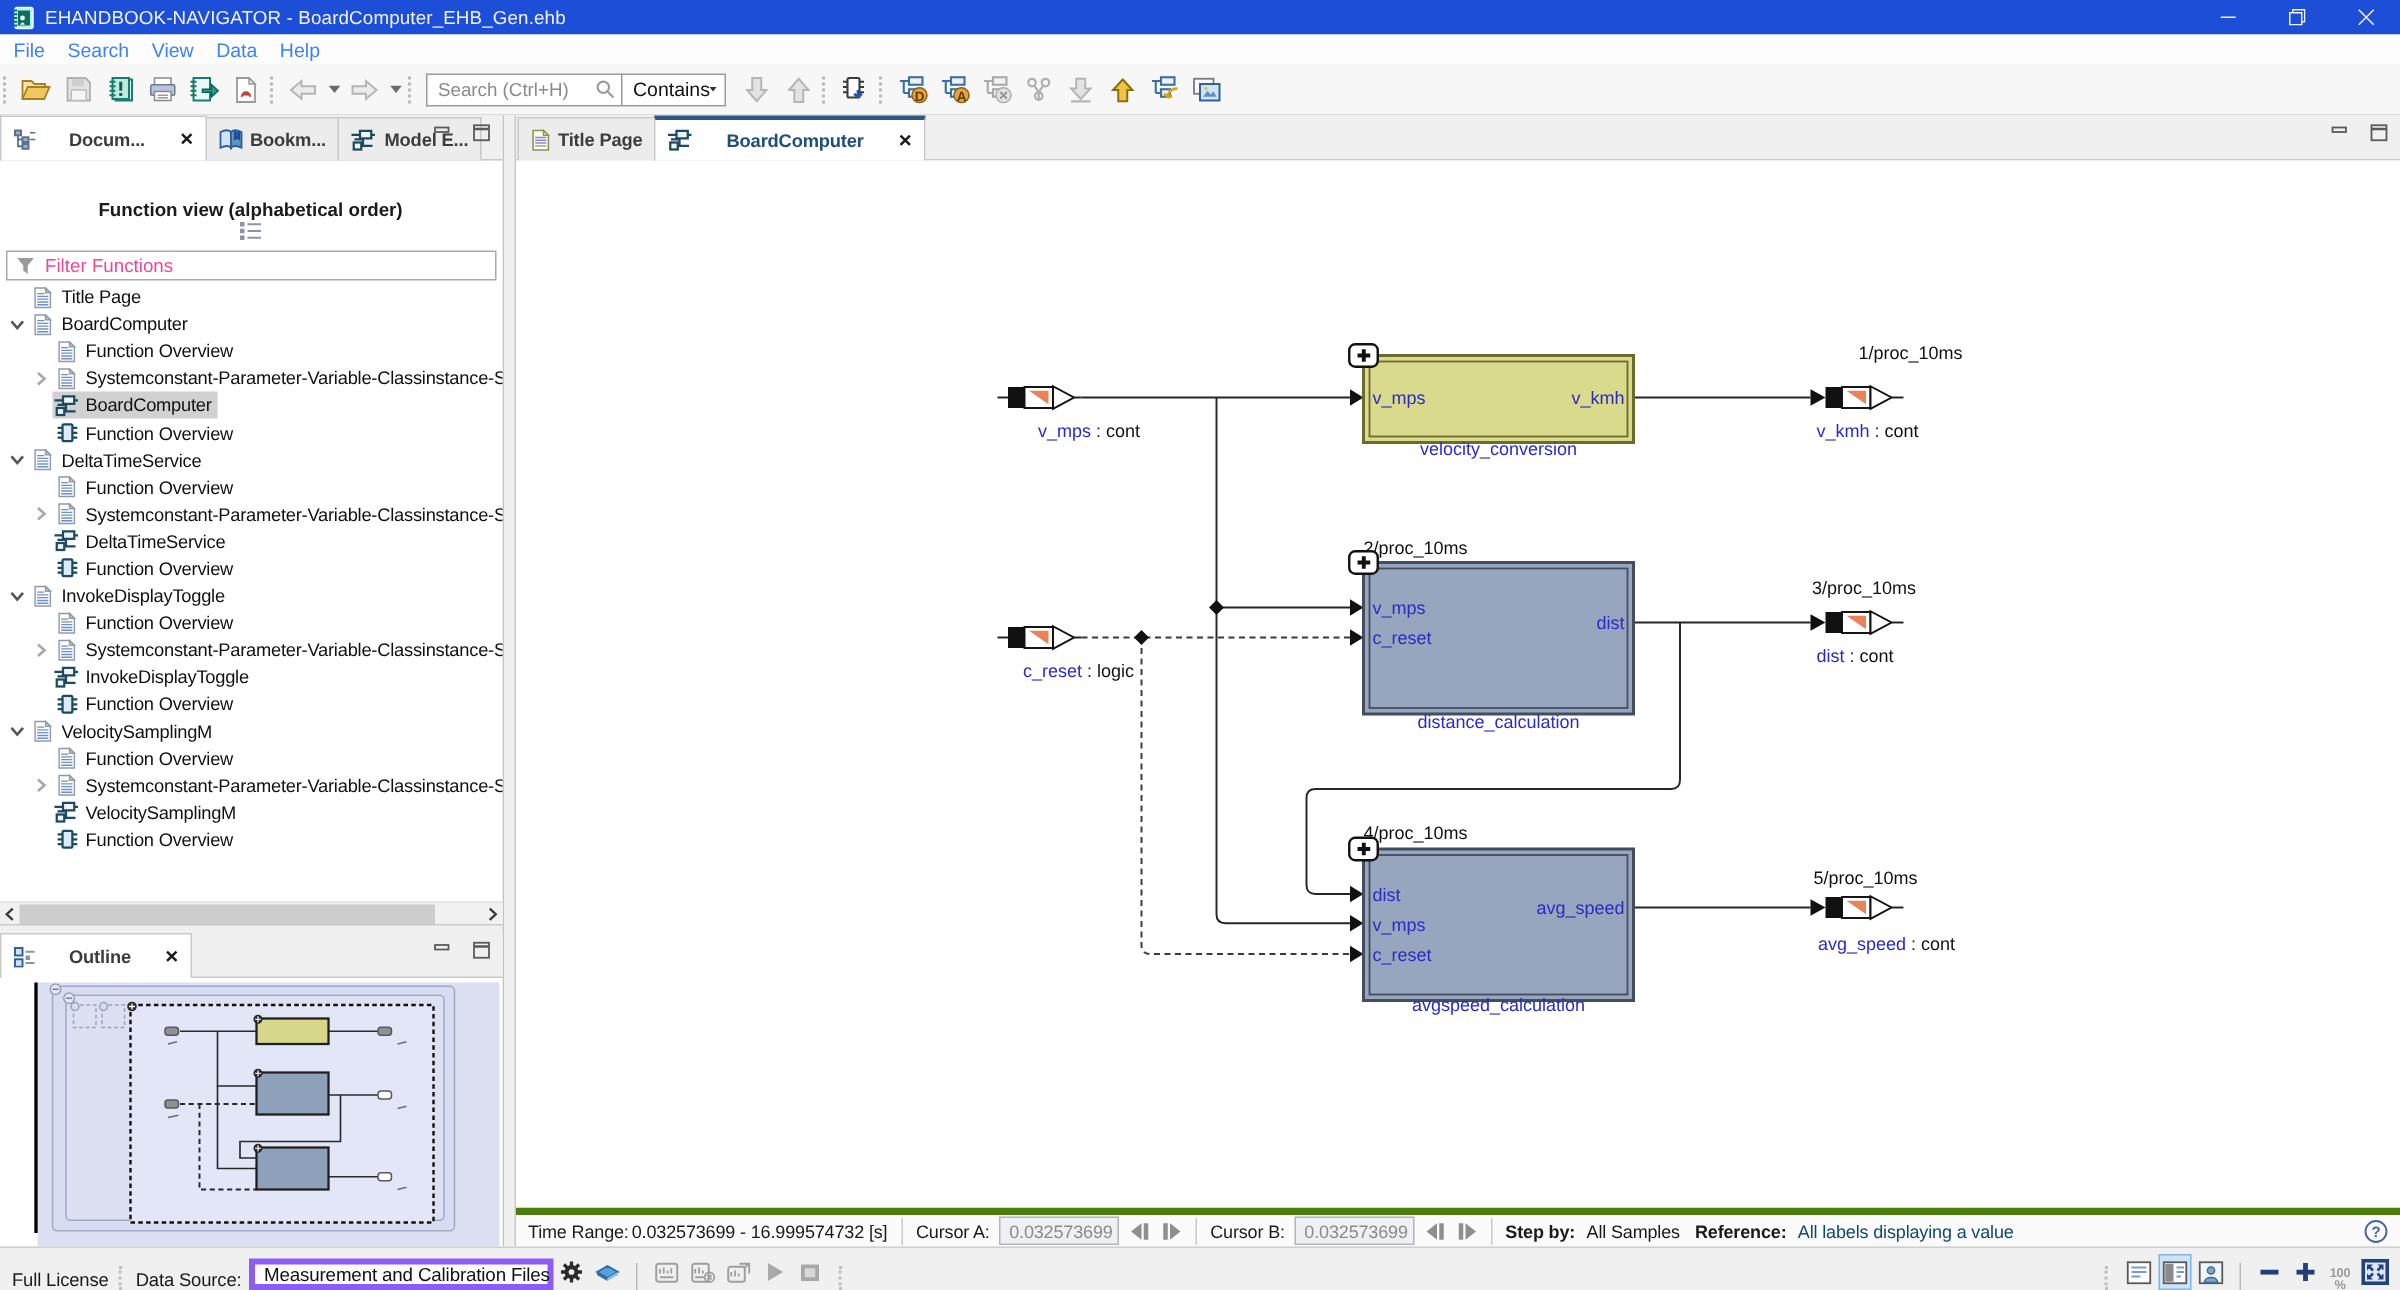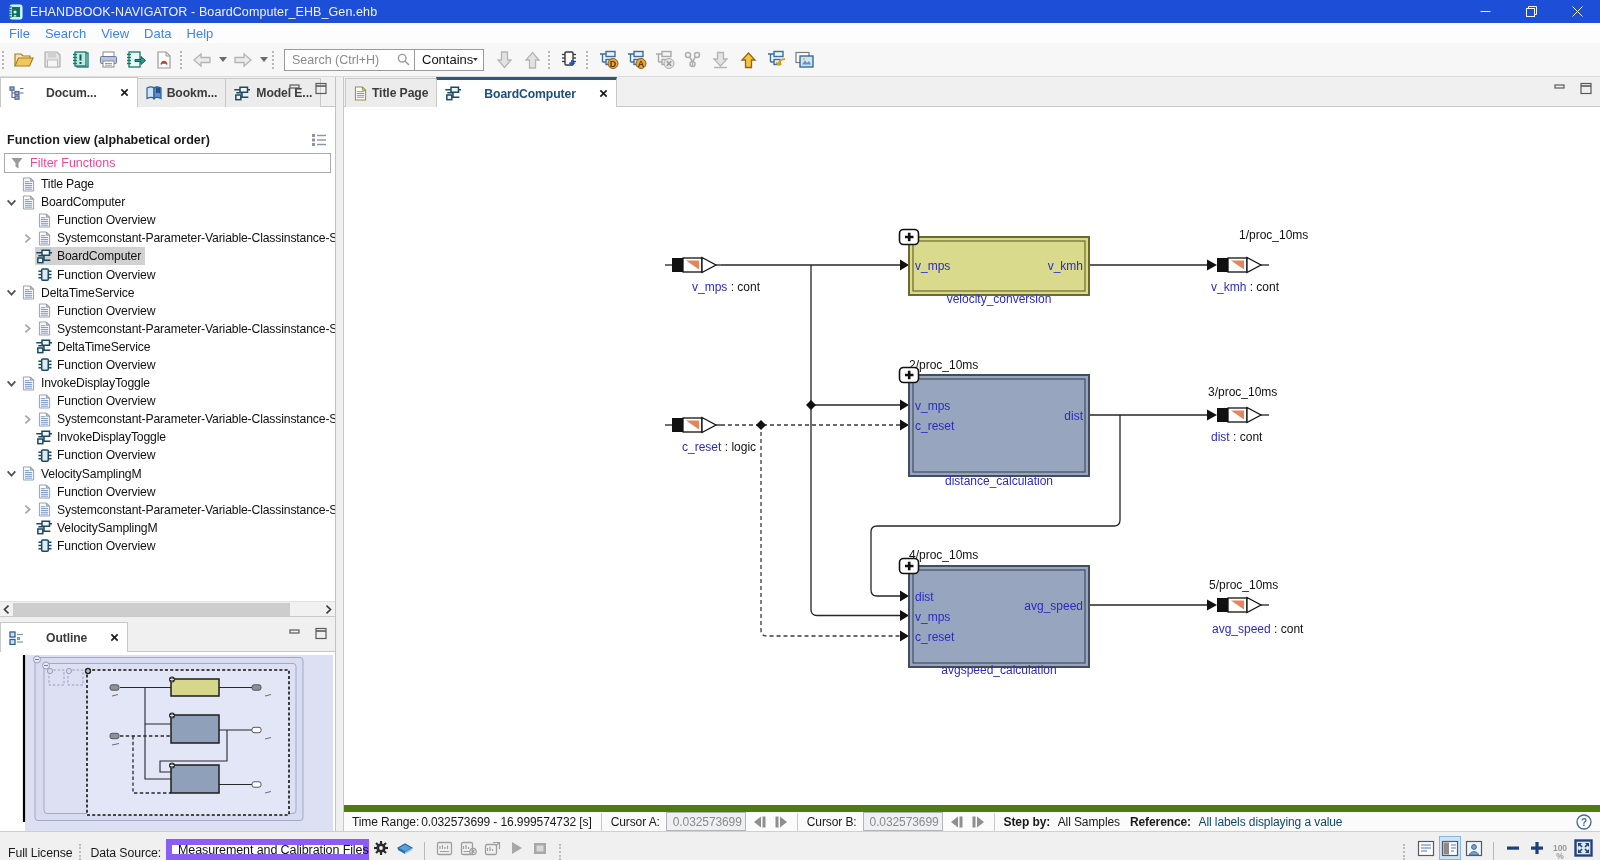--- a/index.html
+++ b/index.html
@@ -42,21 +42,21 @@
   .tab { height:29px; display:flex; align-items:center; padding:0 8px; background:#ececec; border:1px solid #c9c9c9; border-bottom:none; margin-right:-1px; position:relative; font-size:12.2px; color:#3c3c3c; font-weight:700; white-space:nowrap; letter-spacing:-0.1px; }
   .tab.active { background:#fff; z-index:2; height:30px;gap:17px; }
   .tab.active.accent { border-top:3px solid #2a5784; }
   .tab .ticon { margin-right:5px; display:flex; }
   .tab .tclose { margin-left:6px; display:flex; }
   .panelbtns { position:absolute; right:6px; top:5px; display:flex; gap:11px; }
   .panelbtns svg { display:block; }
 
   
   .funcpanel { background:#fff; display:flex; flex-direction:column; height:509px; flex:0 0 auto; }
-  .funcheader { display:flex; align-items:center; padding:26px 8px 4px 7px; }
+  .funcheader { display:flex; align-items:center; padding:26px 8px 4px 7px;flex-direction:column; }
   .funcheader .ftitle { font-weight:700; font-size:12.5px; flex:1; }
   .filterbox { margin:2px 4px 0 4px; height:20px; border:1px solid #aaa; background:#fff; display:flex; align-items:center; padding:0 4px 0 6px; }
   .filterbox .ph { color:#ec4899; margin-left:7px; font-size:12.5px; }
   .tree { flex:1; overflow:hidden; padding-top:2px; }
   .trow { height:18.1px; display:flex; align-items:center; white-space:nowrap; }
   .trow .chev { width:15px; height:15px; display:flex; align-items:center; justify-content:center; flex:0 0 auto; }
   .trow .selwrap { display:flex; align-items:center; height:18px; padding:0 4px 0 1px; }
   .trow.selected .selwrap { background:#d1d1d1; }
   .trow .ticn { width:17px; display:flex; justify-content:center; flex:0 0 auto; }
   .trow .tlabel { margin-left:4px; font-size:12.2px; color:#111; letter-spacing:-0.15px; }
@@ -67,33 +67,33 @@
 
   .panelgap { height:6px; background:#f0f0f0; border-top:1px solid #c9c9c9; flex:0 0 auto; }
   .outlinepanel { flex:1; background:#fff; display:flex; flex-direction:column; min-height:0; }
   .outlinebody { flex:1; position:relative; overflow:hidden; }
 
   
   .canvas { flex:1; background:#fff; position:relative; overflow:hidden; }
   .canvas svg { position:absolute; left:0; top:0; }
 
   
-  .timebar { height:26px; background:#fbfbfb; border-top:7px solid #4d7c0f; display:flex; align-items:center; font-size:12px; color:#1a1a1a; flex:0 0 auto; letter-spacing:-0.1px; }
+  .timebar { height:26px; background:#fbfbfb; border-top:5px solid #4d7c0f; display:flex; align-items:center; font-size:12px; color:#1a1a1a; flex:0 0 auto; letter-spacing:-0.1px; }
   .timebar .sep { width:1px; height:18px; background:#c9c9c9; margin:0 9px; }
   .timebar .lab { font-weight:700; margin-right:5px; }
   .timebar .val {}
   .tminput { width:80px; height:19px; border:1px solid #b5b5b5; background:#eef0f3; color:#8a8a8a; display:flex; align-items:center; padding-left:6px; margin-left:6px; font-size:12px; }
   .stepbtn { margin-left:7px; display:flex; }
   .helpbtn { margin-left:auto; margin-right:8px; display:flex; }
 
   
   .statusbar { height:29px; background:#f0f0f0; border-top:1px solid #cfcfcf; display:flex; align-items:flex-end; font-size:12.3px; flex:0 0 auto; letter-spacing:-0.1px; }
   .statusbar .sgrip { width:4px; height:16px; border-left:2px dotted #bdbdbd; margin:0 7px; }
   .statusbar .ssep { width:1px; height:18px; background:#b9b9b9; margin:0 7px; }
-  .dsselect { width:203px; height:21px; background:#fff; border:6px solid #8b5cf6; display:flex; align-items:center; padding:0 5px 0 6px; margin-left:5px; }
+  .dsselect { width:203px; height:21px; background:#fff; border:4px solid #8b5cf6; display:flex; align-items:center; padding:0 5px 0 6px; margin-left:5px; }
   .dsselect .val { flex:1; font-size:12.5px; color:#111; white-space:nowrap; }
   .sbtn { height:24px; min-width:22px; display:flex; align-items:center; justify-content:center; margin:0 1px; }
   .sbtn.sel { background:#cde3f6; border:1px solid #84b7e2; }
   .zoomtxt { font-size:8.5px; line-height:8px; color:#9a9a9a; text-align:center; margin:0 4px; font-weight:700; }
 </style>
 </head>
 <body>
 
 <svg width="0" height="0" style="position:absolute">
   <defs>

